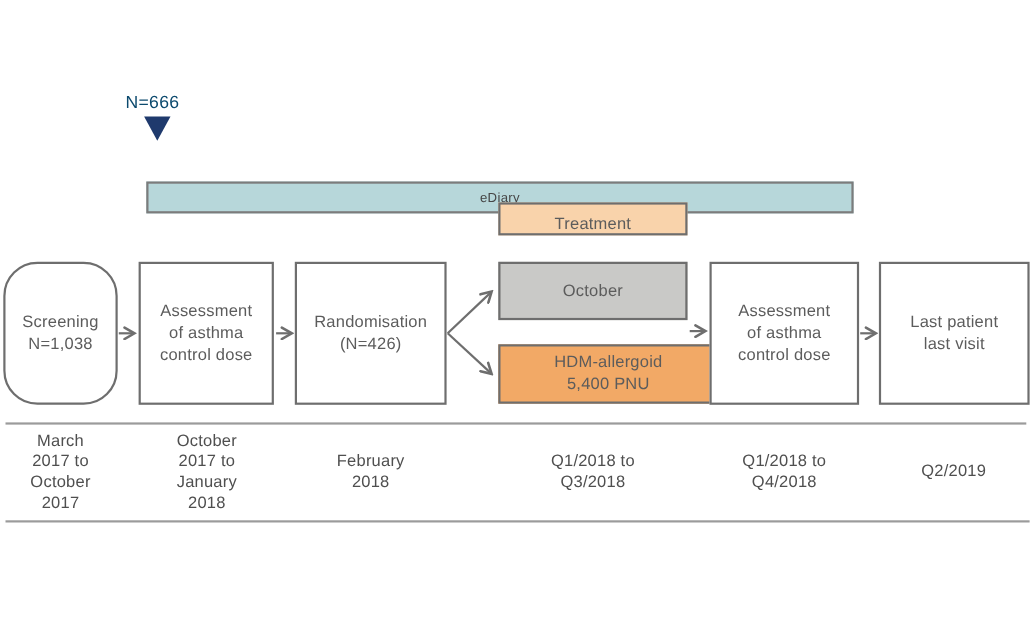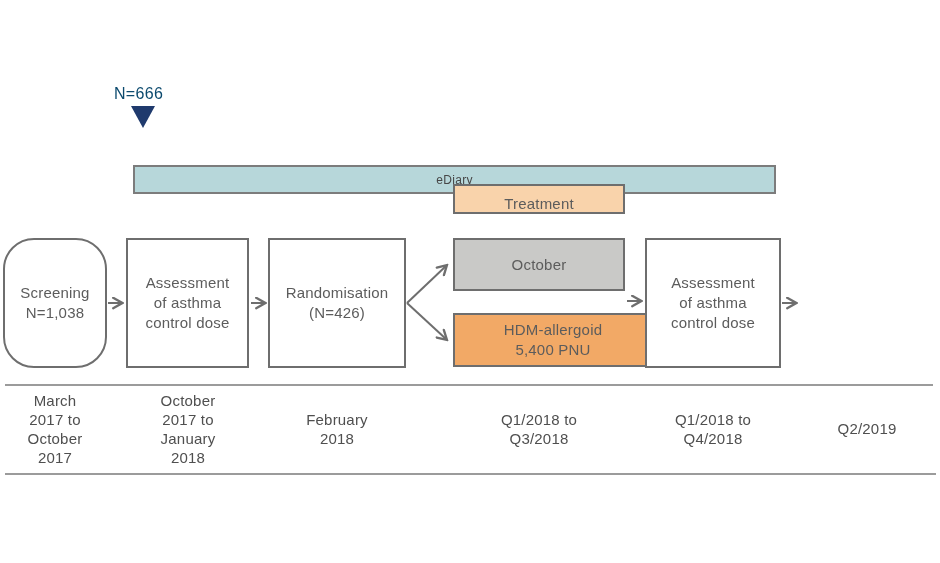--- a/index.html
+++ b/index.html
@@ -84,20 +84,24 @@
     <span class="txt">HDM-allergoid
 5,400 PNU</span>
   </div>
 
   <div class="box assess2">
     <span class="txt">Assessment
 of asthma
 control dose</span>
   </div>
 
+  <div class="box lastpat">
+    <span class="txt">Last patient
+last visit</span>
+  </div>
 
   <svg class="arrows" viewBox="0 0 940 563" xmlns="http://www.w3.org/2000/svg">
     <defs>
       <marker id="arw" viewBox="0 0 10 10" refX="7.5" refY="5" markerWidth="6.5" markerHeight="6.5" orient="auto-start-reverse">
         <path d="M1.5,1 L8.5,5 L1.5,9" fill="none" stroke="#6e6e6e" stroke-width="1.8" stroke-linecap="round"></path>
       </marker>
     </defs>
     <g stroke="#6e6e6e" stroke-width="2" fill="none">
       <line x1="108" y1="303" x2="121" y2="303" marker-end="url(#arw)"></line>
       <line x1="251" y1="303" x2="264" y2="303" marker-end="url(#arw)"></line>

